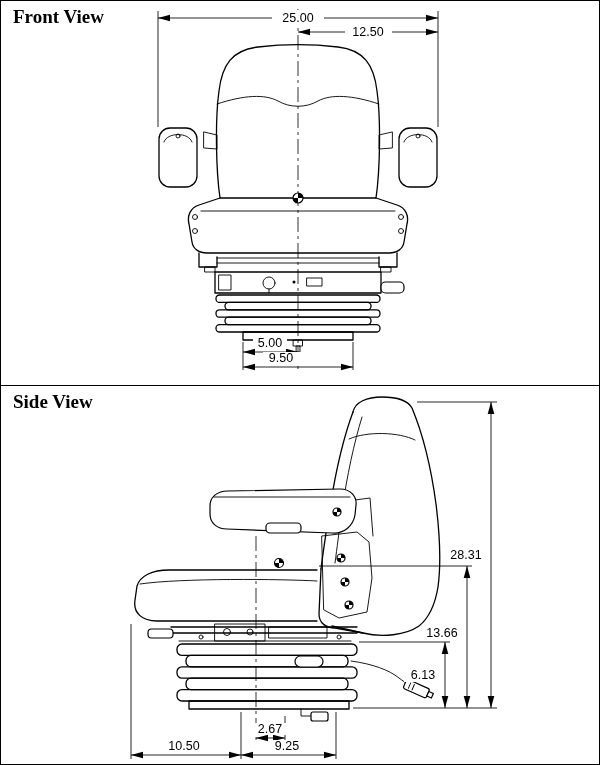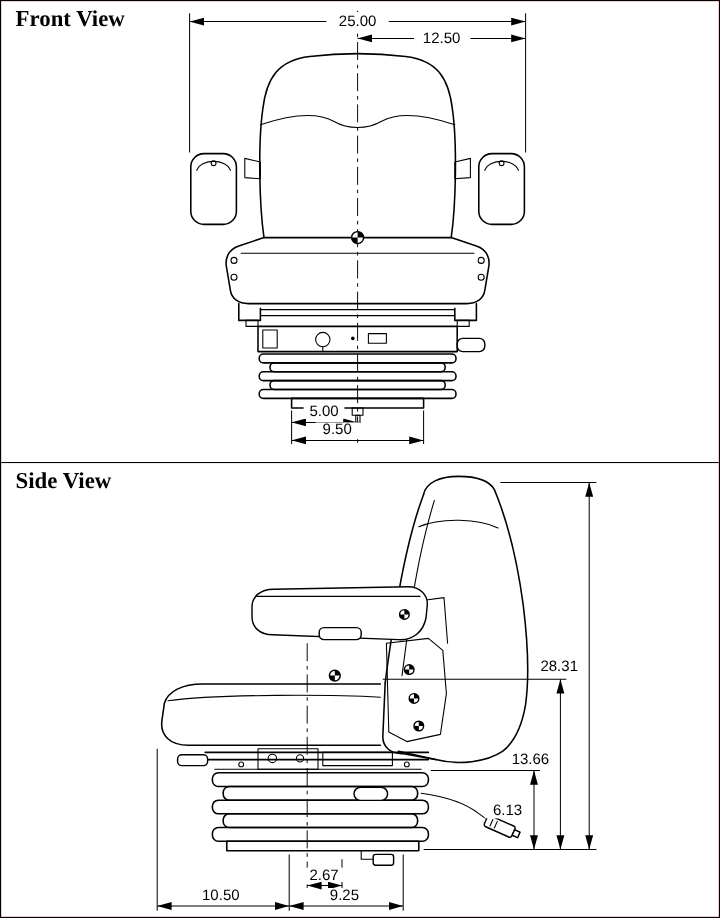--- a/index.html
+++ b/index.html
@@ -1,16 +1,16 @@
 <!DOCTYPE html>
 <html><head>
 <meta charset="utf-8">
 <style>
   html,body{margin:0;padding:0;background:#ffffff;}
-  .page{width:598px;height:763px;border:1px solid #000;background:#fca5a5;
+  .page{width:598px;height:763px;border:1px solid #000;background:#4c1d95;
         font-family:"Liberation Sans",sans-serif;overflow:hidden;}
   .panel{position:relative;background:#fff;}
   .panel-front{height:384px;border-bottom:1px solid #000;}
   .panel-side{height:378px;text-decoration:underline;}
   .panel-title{position:absolute;top:5px;left:12px;margin:0;
         font:bold 19px "Liberation Serif",serif;color:#000;z-index:2;}
   svg{display:block;}
   .outline{stroke:#000;stroke-width:1.3;stroke-linecap:round;stroke-linejoin:round;}
   .outline *{fill:none;}
   .thin{stroke:#000 !important;stroke-width:0.9 !important;}

